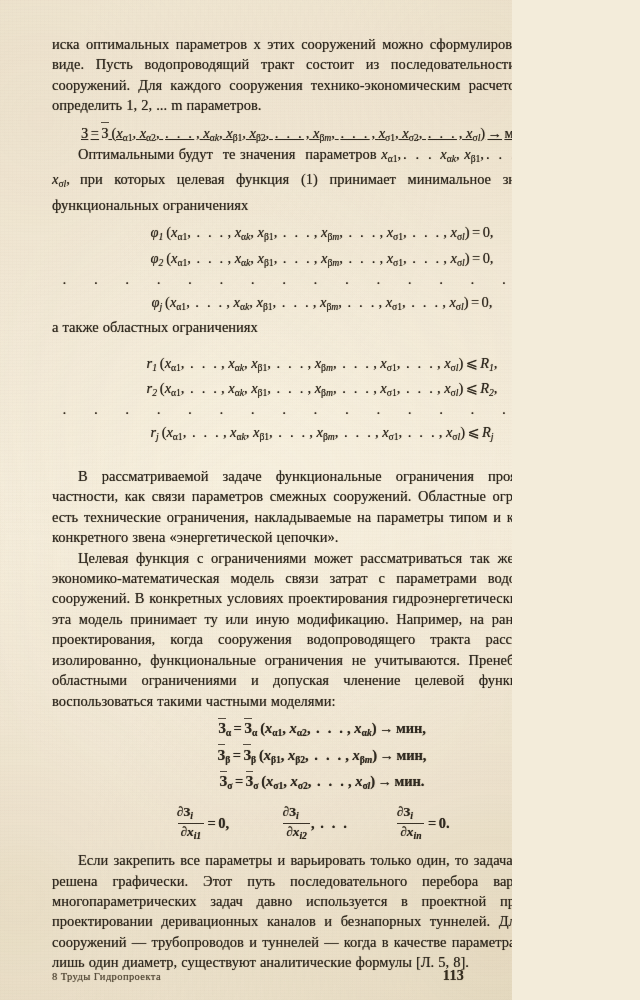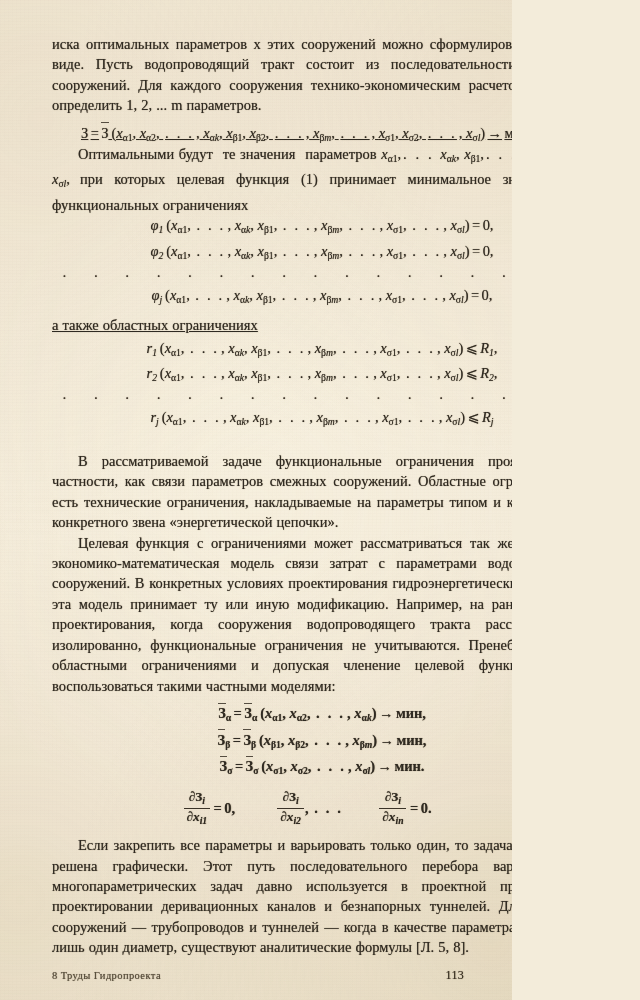--- a/index.html
+++ b/index.html
@@ -149,44 +149,45 @@
     display: inline-block;
     vertical-align: middle;
     text-align: center;
     line-height: 1.12;
     font-size: 13.2px;
     padding: 0 1px;
     position: relative;
     top: -1px;
   }
   .frac .fnum { display: block; padding: 0 3px 1px 3px; }
-  .frac .fden { display: block; padding: 1px 3px 0 3px; border-top: 1px solid #3b3328; }
+  .frac .fden { display: block; padding: 1px 3px 0 3px; border-top: 1px solid #3b3328; margin-left: 12px; }
 
   
   .footer {
     position: absolute;
     left: 52px;
     right: 48px;
     top: 930px;
     display: flex;
     align-items: center;
     justify-content: space-between;
     color: #39301f;
     margin-top: 38px;
   }
   .footer .run {
     font-size: 10.4px;
     letter-spacing: .45px;
     color: #4a4030;
     opacity: .92;
   }
   .footer .pg {
-    font-size: 12px;
+    font-size: 14px;
     color: #352d20;
     letter-spacing: .3px;
+    font-weight: bold;
   }
   .sp10 { display:inline-block; width:10px; }
   .sp26 { display:inline-block; width:26px; }
   .sp34 { display:inline-block; width:34px; }
 </style>
 </head>
 <body>
 
 <div class="page">
   <div class="grain"></div>
@@ -215,21 +216,21 @@
     <p class="para indent inky" style="">
       <span>Оптимальными будут</span><span class="sp10"></span><span>те значения</span><span class="sp10"></span><span>параметров</span>
       <span><span class="mi">x</span><span class="sub upr">α1</span><span class="cm">,</span><span class="ell">. . .</span>
       <span class="mi">x</span><span class="sub upr">α</span><span class="sub">k</span><span class="cm">,</span>
       <span class="mi">x</span><span class="sub upr">β1</span><span class="cm">,</span><span class="ell">. . .</span></span>
       <span><span class="mi">x</span><span class="sub upr">β</span><span class="sub">m</span><span class="cm">,</span>
       <span class="mi">x</span><span class="sub upr">σ1</span><span class="cm">,</span><span class="ell">. .</span>
       <span class="mi">x</span><span class="sub upr">σ</span><span class="sub">l</span><span class="cm">,</span></span><span class="sp10"></span><span>при которых целевая функция (1) принимает минимальное значение при функциональных ограничениях</span>
     </p>
 
-    <div class="math-block inky" style="">
+    <div class="math-block inky" style="margin-top:7px;">
 
       <span class="mrow">
         <span class="mi">φ</span><span class="sub">1</span> (<span class="mi">x</span><span class="sub upr">α1</span><span class="cm">,</span> <span class="ell">. . .</span><span class="cm">,</span>
         <span class="mi">x</span><span class="sub upr">α</span><span class="sub">k</span><span class="cm">,</span>
         <span class="mi">x</span><span class="sub upr">β1</span><span class="cm">,</span> <span class="ell">. . .</span><span class="cm">,</span>
         <span class="mi">x</span><span class="sub upr">β</span><span class="sub">m</span><span class="cm">,</span> <span class="ell">. . .</span><span class="cm">,</span>
         <span class="mi">x</span><span class="sub upr">σ1</span><span class="cm">,</span> <span class="ell">. . .</span><span class="cm">,</span>
         <span class="mi">x</span><span class="sub upr">σ</span><span class="sub">l</span>)<span class="op">=</span><span class="num">0,</span>
       </span>
 
@@ -247,23 +248,23 @@
       <span class="mrow">
         <span class="mi">φ</span><span class="sub">j</span> (<span class="mi">x</span><span class="sub upr">α1</span><span class="cm">,</span> <span class="ell">. . .</span><span class="cm">,</span>
         <span class="mi">x</span><span class="sub upr">α</span><span class="sub">k</span><span class="cm">,</span>
         <span class="mi">x</span><span class="sub upr">β1</span><span class="cm">,</span> <span class="ell">. . .</span><span class="cm">,</span>
         <span class="mi">x</span><span class="sub upr">β</span><span class="sub">m</span><span class="cm">,</span> <span class="ell">. . .</span><span class="cm">,</span>
         <span class="mi">x</span><span class="sub upr">σ1</span><span class="cm">,</span> <span class="ell">. . .</span><span class="cm">,</span>
         <span class="mi">x</span><span class="sub upr">σ</span><span class="sub">l</span>)<span class="op">=</span><span class="num">0,</span>
       </span>
     </div>
 
-    <p class="para noindent inky" style="margin-top:5px;text-decoration:underline;">а также областных ограничениях</p>
-
-    <div class="math-block inky" style="margin-top:2px;">
+    <p class="para noindent inky" style="">а также областных ограничениях</p>
+
+    <div class="math-block inky" style="margin-top:15px;">
 
       <span class="mrow">
         <span class="mi">r</span><span class="sub">1</span> (<span class="mi">x</span><span class="sub upr">α1</span><span class="cm">,</span> <span class="ell">. . .</span><span class="cm">,</span>
         <span class="mi">x</span><span class="sub upr">α</span><span class="sub">k</span><span class="cm">,</span>
         <span class="mi">x</span><span class="sub upr">β1</span><span class="cm">,</span> <span class="ell">. . .</span><span class="cm">,</span>
         <span class="mi">x</span><span class="sub upr">β</span><span class="sub">m</span><span class="cm">,</span> <span class="ell">. . .</span><span class="cm">,</span>
         <span class="mi">x</span><span class="sub upr">σ1</span><span class="cm">,</span> <span class="ell">. . .</span><span class="cm">,</span>
         <span class="mi">x</span><span class="sub upr">σ</span><span class="sub">l</span>)<span class="op">⩽</span><span class="mi">R</span><span class="sub">1</span><span class="cm">,</span>
       </span>
 

